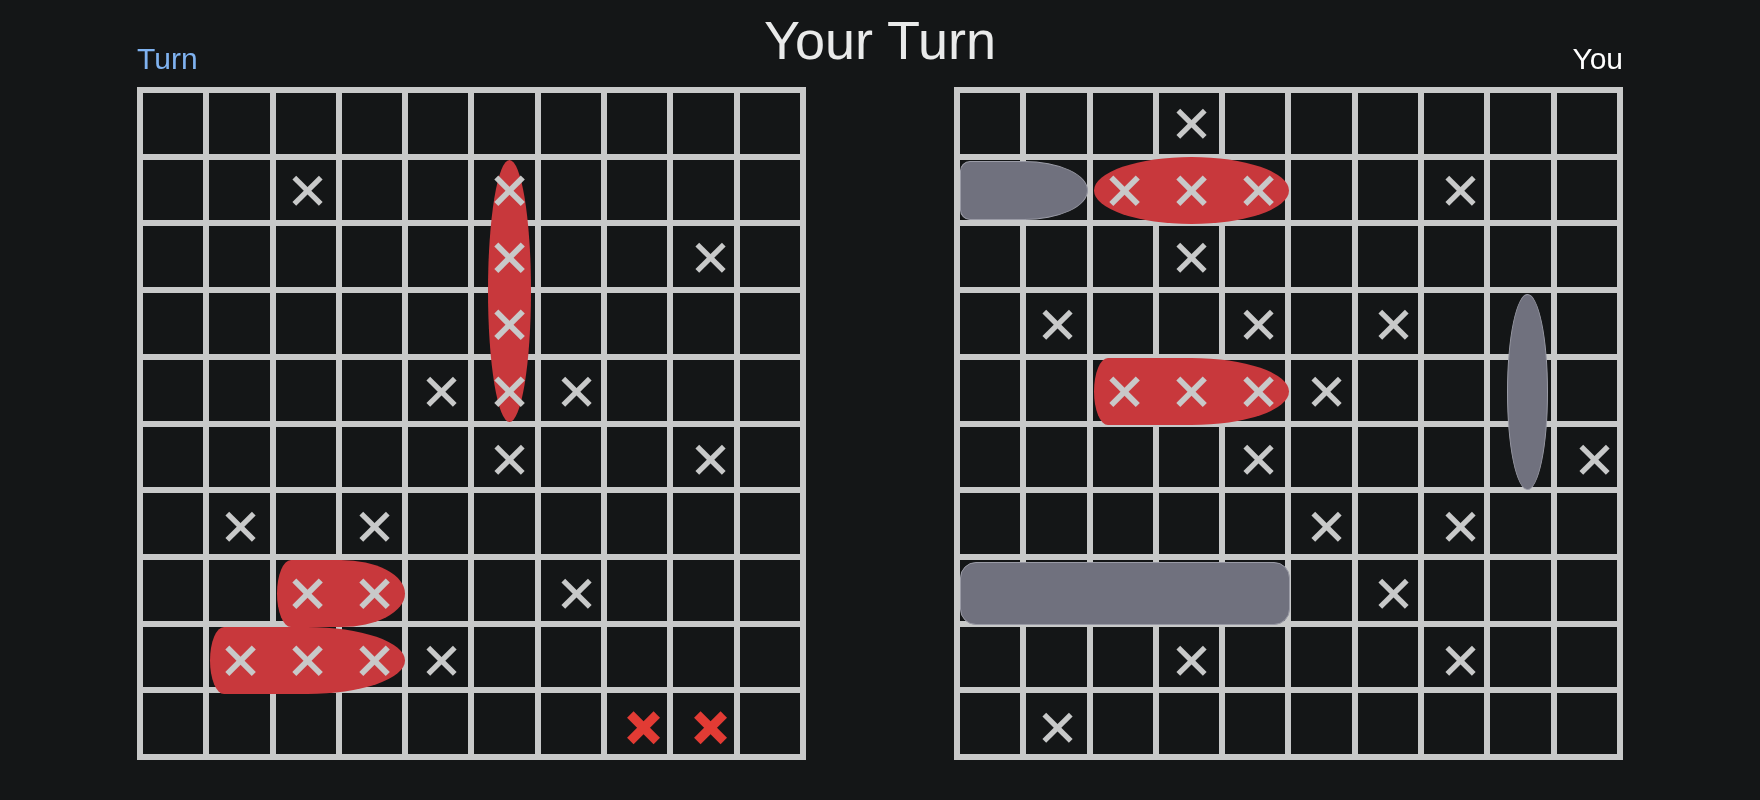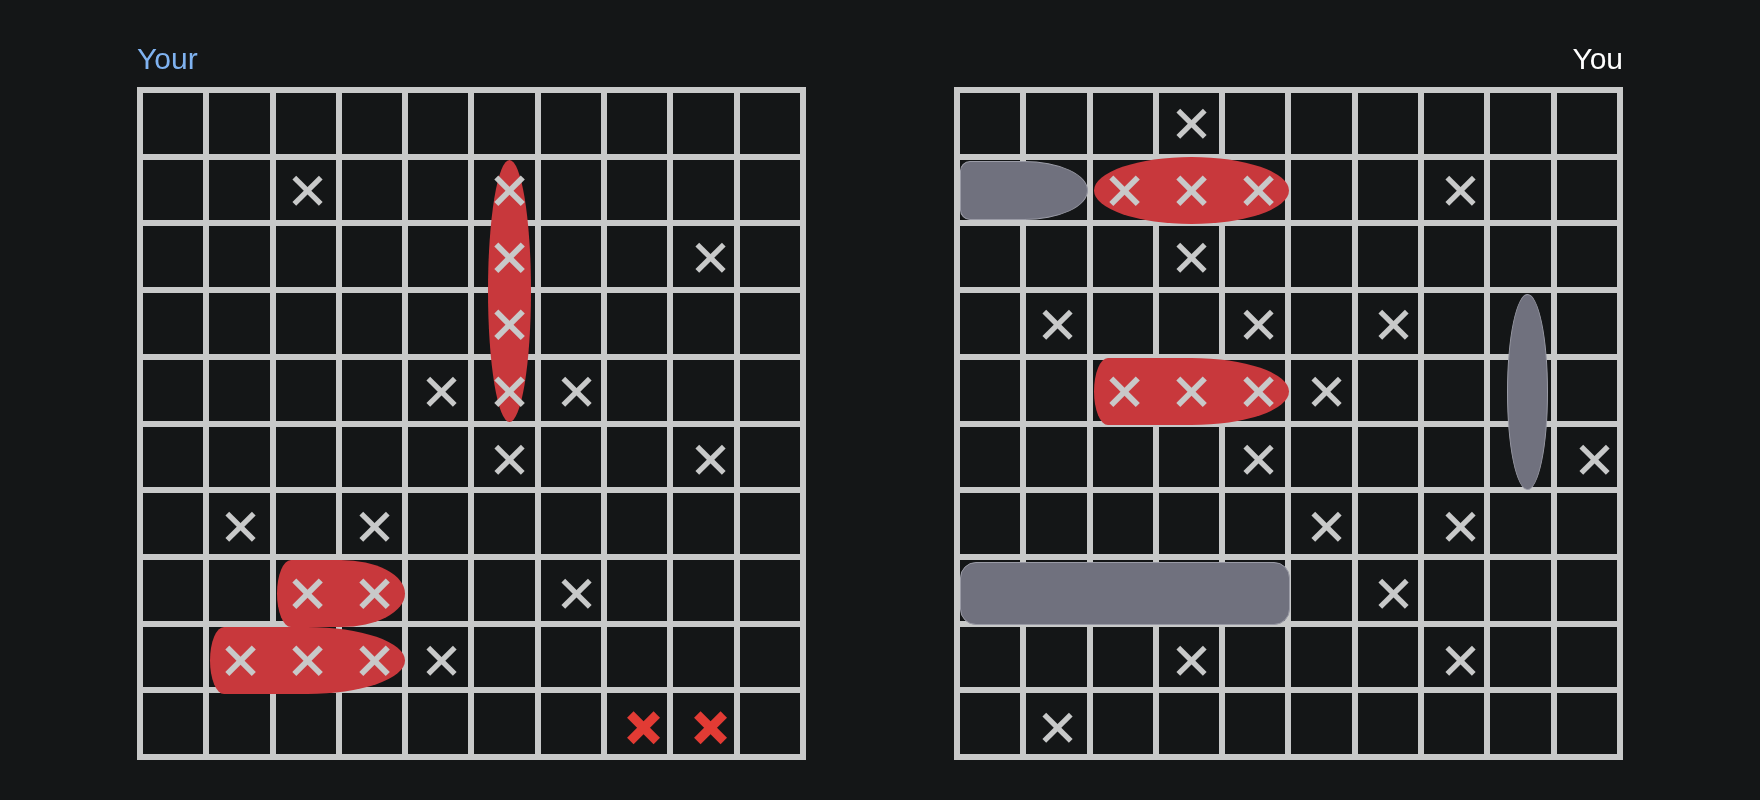--- a/index.html
+++ b/index.html
@@ -141,21 +141,22 @@
   .mk {
     position: absolute;
     width: 61.1px;
     height: 61.5px;
   }
 </style>
 </head>
 <body>
 
 <div id="header">
-  <div id="enemy-label">Your</div>
+  <div id="turn-title">Your Turn</div>
+  <div id="enemy-label">Turn</div>
   <div id="you-label">You</div>
 </div>
 
 <div class="board" id="board-enemy">
     <div class="cell"></div>
     <div class="cell"></div>
     <div class="cell"></div>
     <div class="cell"></div>
     <div class="cell"></div>
     <div class="cell"></div>

